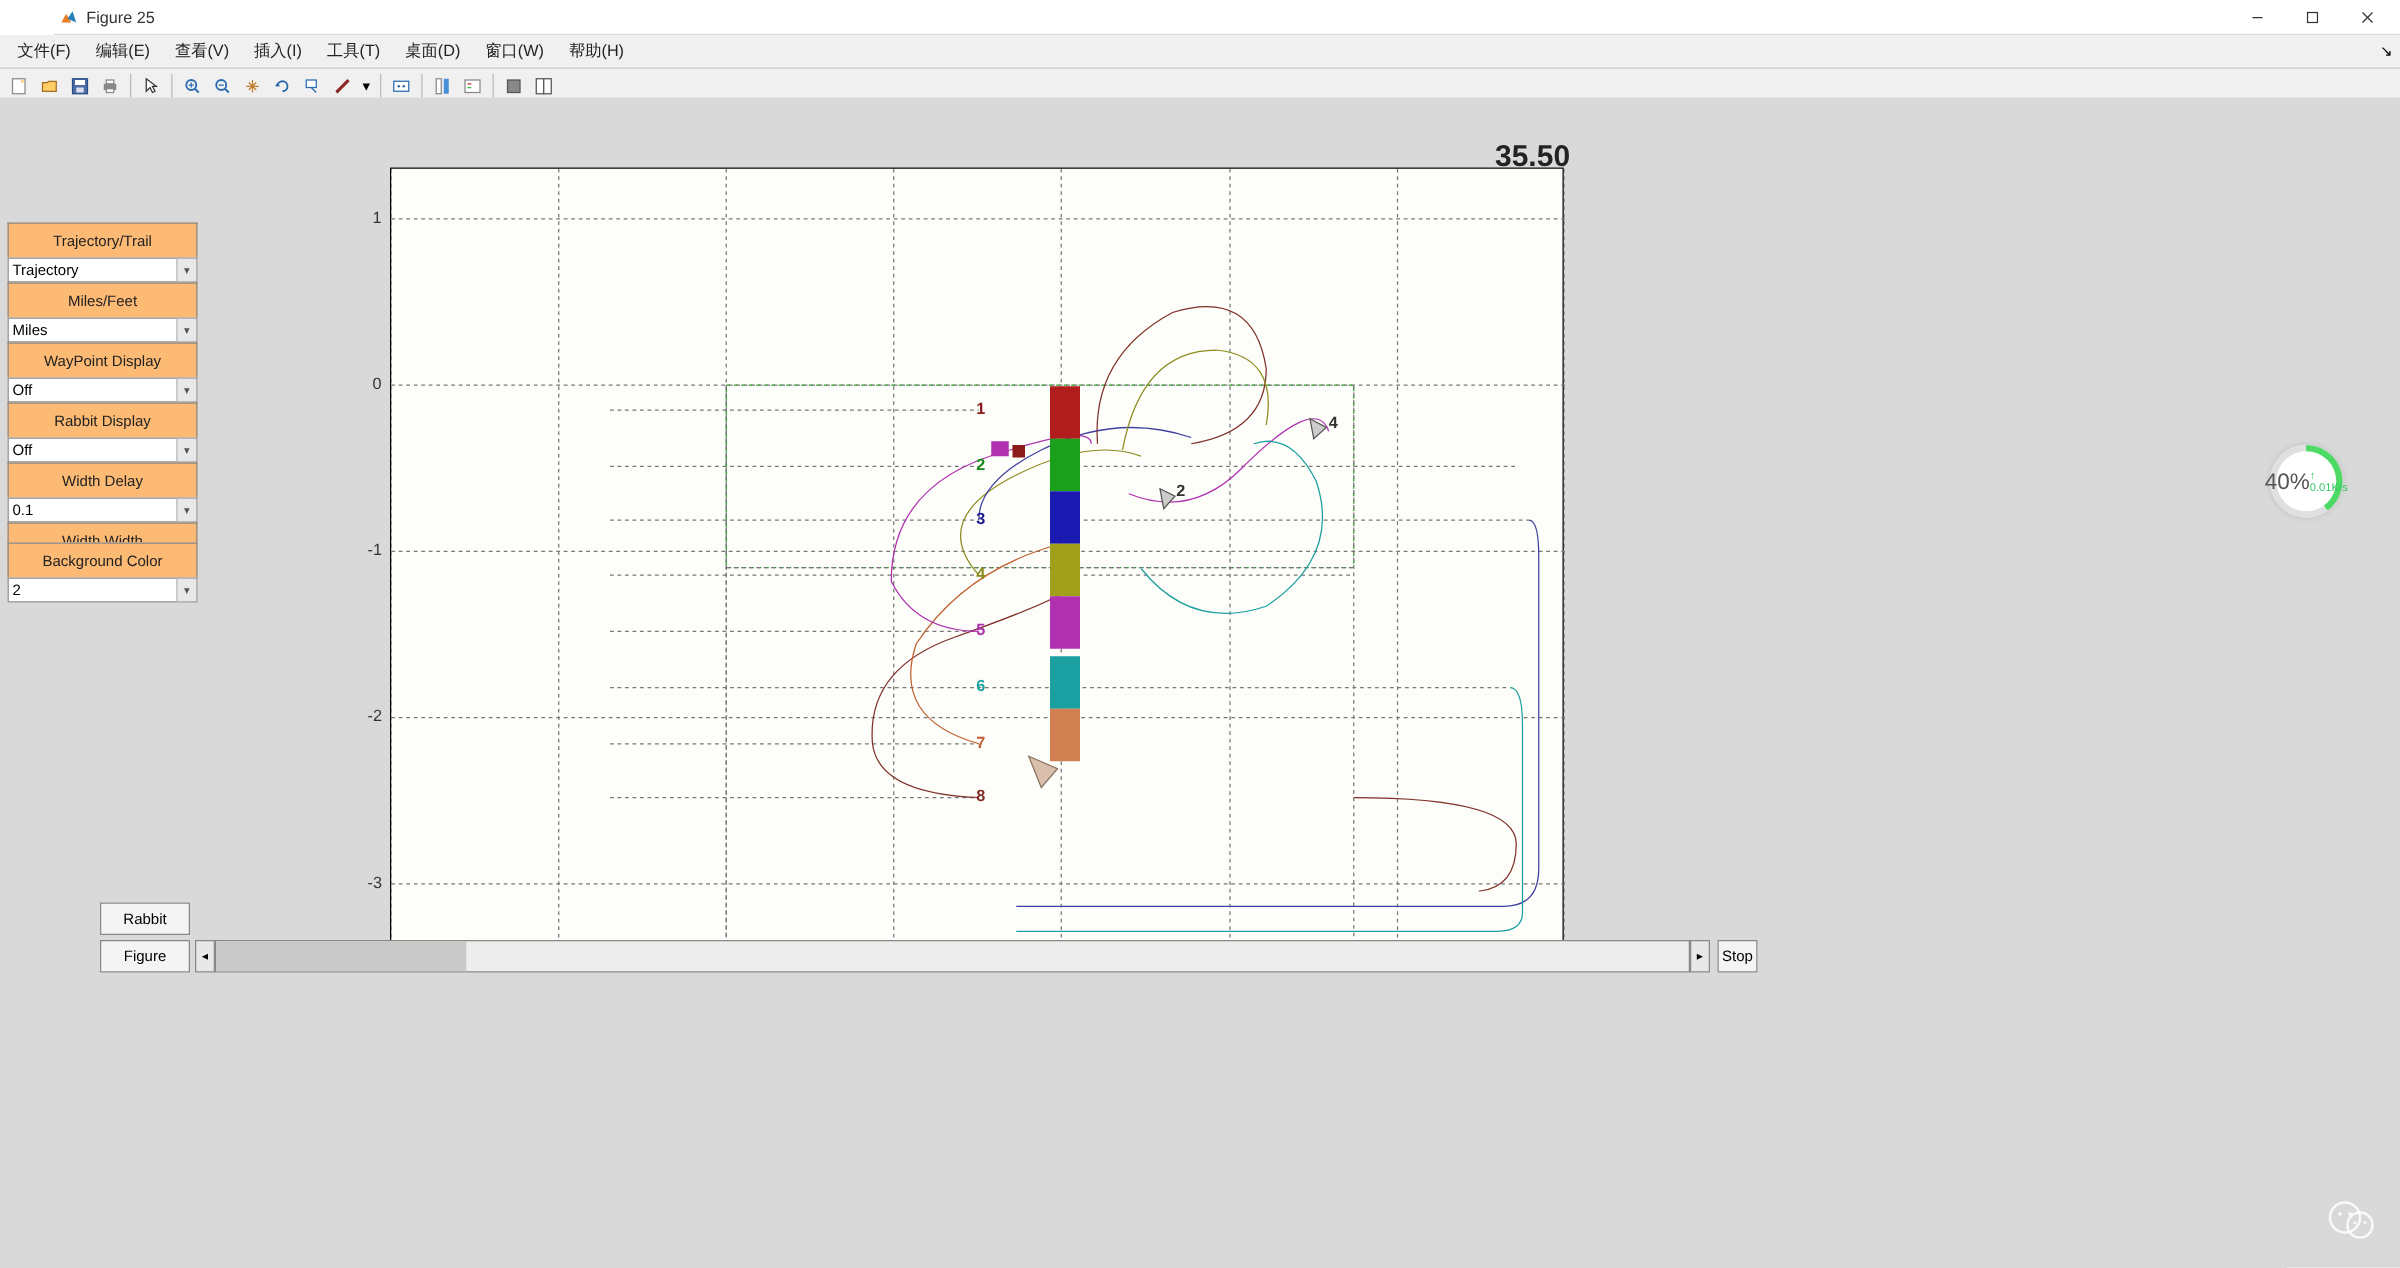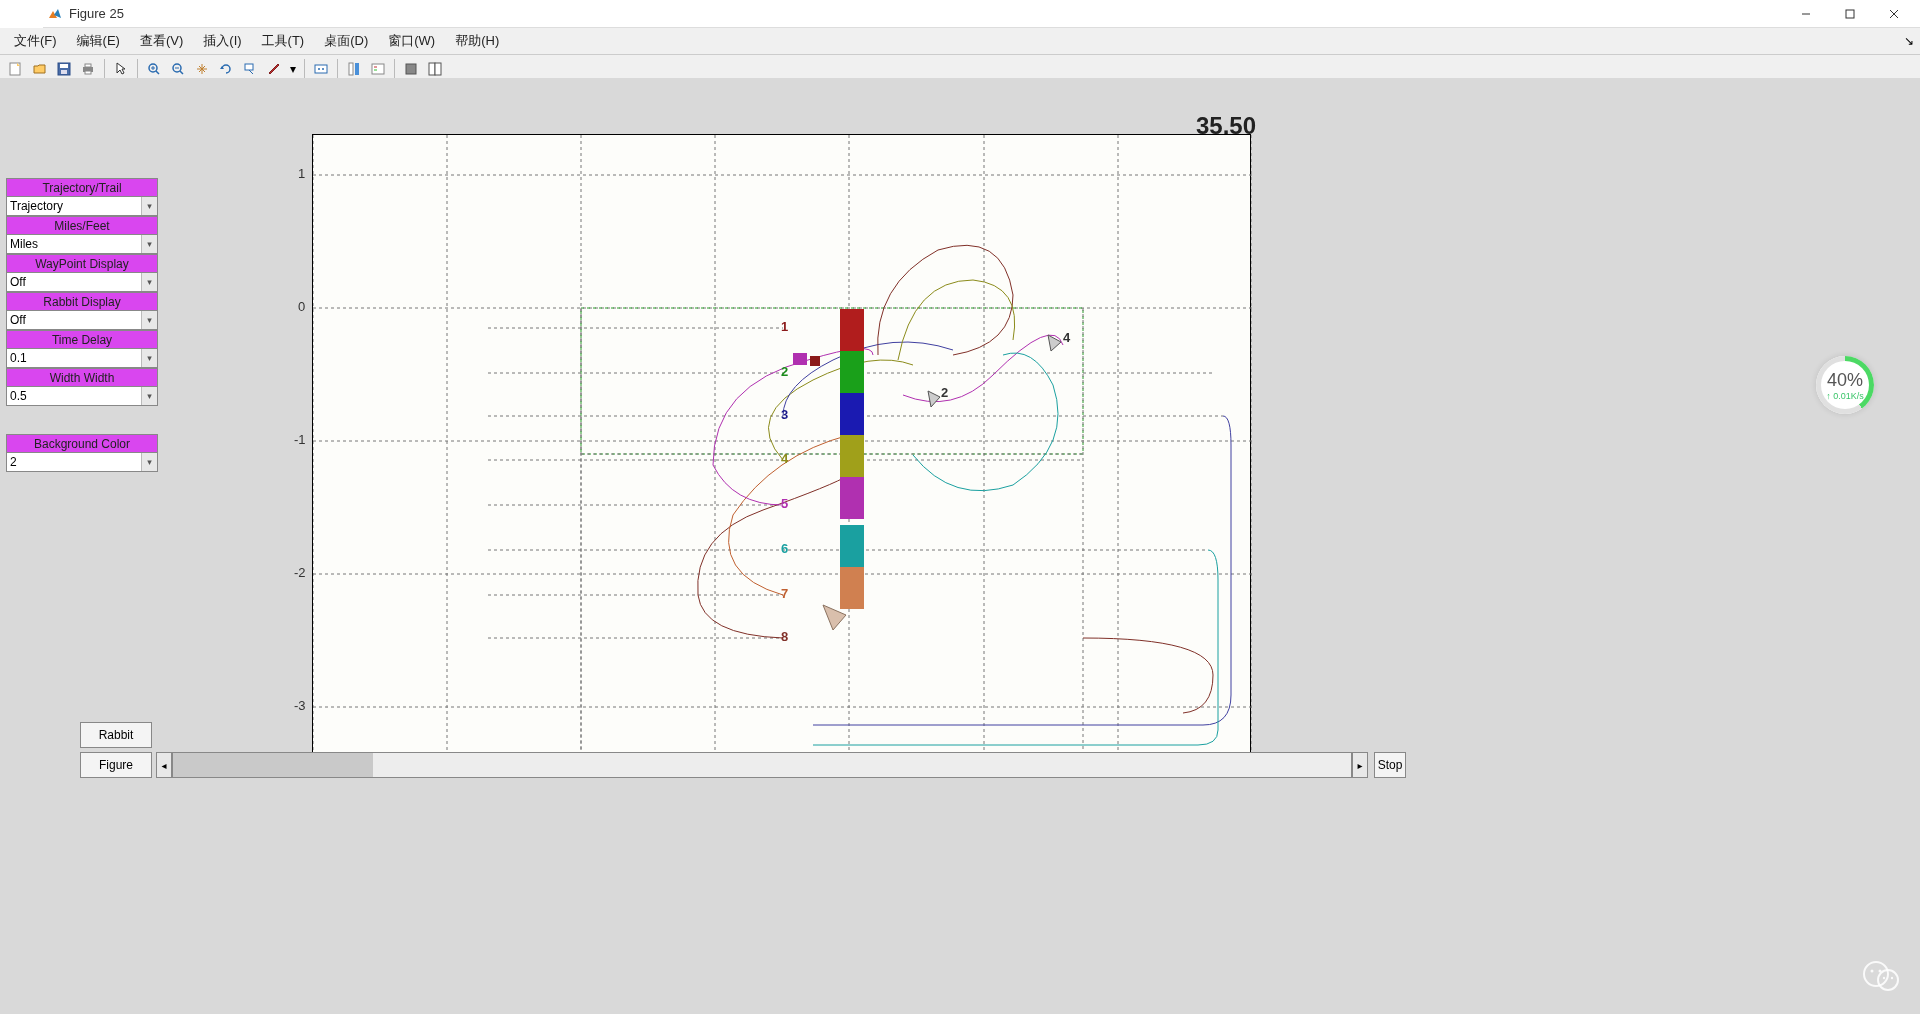--- a/index.html
+++ b/index.html
@@ -25,37 +25,37 @@
 
 .main { position: absolute; left: 0; top: 78px; right: 0; bottom: 0; background: #d9d9d9; }
 
 
 .axes-container { position: absolute; left: 312px; top: 28px; width: 939px; height: 625px; background: #fdfdfa; border: 1px solid #000; }
 .time-label { position: absolute; right: 6px; top: -28px; font-size: 22px; color: #222; font-weight: 700; }
 .tick-label { position: absolute; font-size: 13px; color: #333; }
 
 
 .panel { position: absolute; left: 6px; width: 152px; background: #f0f0f0; }
-.panel .phdr { height: 18px; background: #d946ef; font-size: 12px; color: #222; border-top: 1px solid #888; border-left: 1px solid #888; border-right: 1px solid #888; display: flex; align-items: center; justify-content: center; }
+.panel .phdr { height: 28px; background: #fdba74; font-size: 12px; color: #222; border-top: 1px solid #888; border-left: 1px solid #888; border-right: 1px solid #888; display: flex; align-items: center; justify-content: center; }
 .panel select, .panel .combo { width: 100%; height: 20px; font-size: 12px; border: 1px solid #888; background: #fff; padding-left: 3px; display: flex; align-items: center; justify-content: space-between; }
 .panel .combo .arrow { width: 16px; height: 18px; background: #e8e8e8; border-left: 1px solid #bbb; display: flex; align-items: center; justify-content: center; color: #555; font-size: 9px; }
 
 
 .btn { position: absolute; height: 26px; background: #f4f4f4; border: 1px solid #888; display: flex; align-items: center; justify-content: center; font-size: 12px; }
 .slider-track { position: absolute; height: 20px; background: #ededed; border: 1px solid #888; }
 .slider-thumb { position: absolute; top: 0; left: 0; height: 100%; background: #c9c9c9; }
 .slider-arrow { position: absolute; top: 0; width: 16px; height: 100%; background: #e8e8e8; border: 1px solid #888; display: flex; align-items: center; justify-content: center; font-size: 10px; }
 
 
 .watermark { position: absolute; right: 18px; bottom: 18px; color: rgba(255,255,255,0.85); font-size: 34px; display: flex; align-items: center; gap: 8px; pointer-events: none; text-shadow: 0 0 2px rgba(255,255,255,0.5); }
 
 
 .prog-widget { position: absolute; right: 46px; top: 278px; width: 58px; height: 58px; border-radius: 50%; background: #fff; display: flex; flex-direction: column; align-items: center; justify-content: center; box-shadow: 0 0 6px rgba(0,0,0,0.12); }
 .prog-widget .ring { position: absolute; inset: 0; border-radius: 50%; background: conic-gradient(#4cd964 0 40%, #e0e0e0 40% 100%); }
-.prog-widget .inner { position: absolute; inset: 5px; border-radius: 50%; background: #fff; display: flex; flex-direction: column; align-items: center; justify-content: center; }
+.prog-widget .inner { position: absolute; inset: 5px; border-radius: 50%; background: #fff; display: flex; flex-direction: row; align-items: center; justify-content: center; }
 .prog-widget .pct { font-size: 18px; color: #555; }
 .prog-widget .speed { font-size: 9px; color: #3ac569; }
 
 svg.gridlines line { stroke: #777; stroke-dasharray: 3 3; stroke-width: 1; }
 </style>
 </head>
 <body>
 
 <div class="titlebar">
   <span class="app-icon">
@@ -324,21 +324,21 @@
     <div class="phdr">WayPoint Display</div>
     <div class="combo">
         <span>Off</span>
         <span class="arrow">▾</span>
       </div>
     <div class="phdr">Rabbit Display</div>
     <div class="combo">
         <span>Off</span>
         <span class="arrow">▾</span>
       </div>
-    <div class="phdr">Time Delay</div>
+    <div class="phdr">Width Delay</div>
     <div class="combo">
         <span>0.1</span>
         <span class="arrow">▾</span>
       </div>
     <div class="phdr">Width Width</div>
     <div class="combo">
         <span>0.5</span>
         <span class="arrow">▾</span>
       </div>
   </div>

